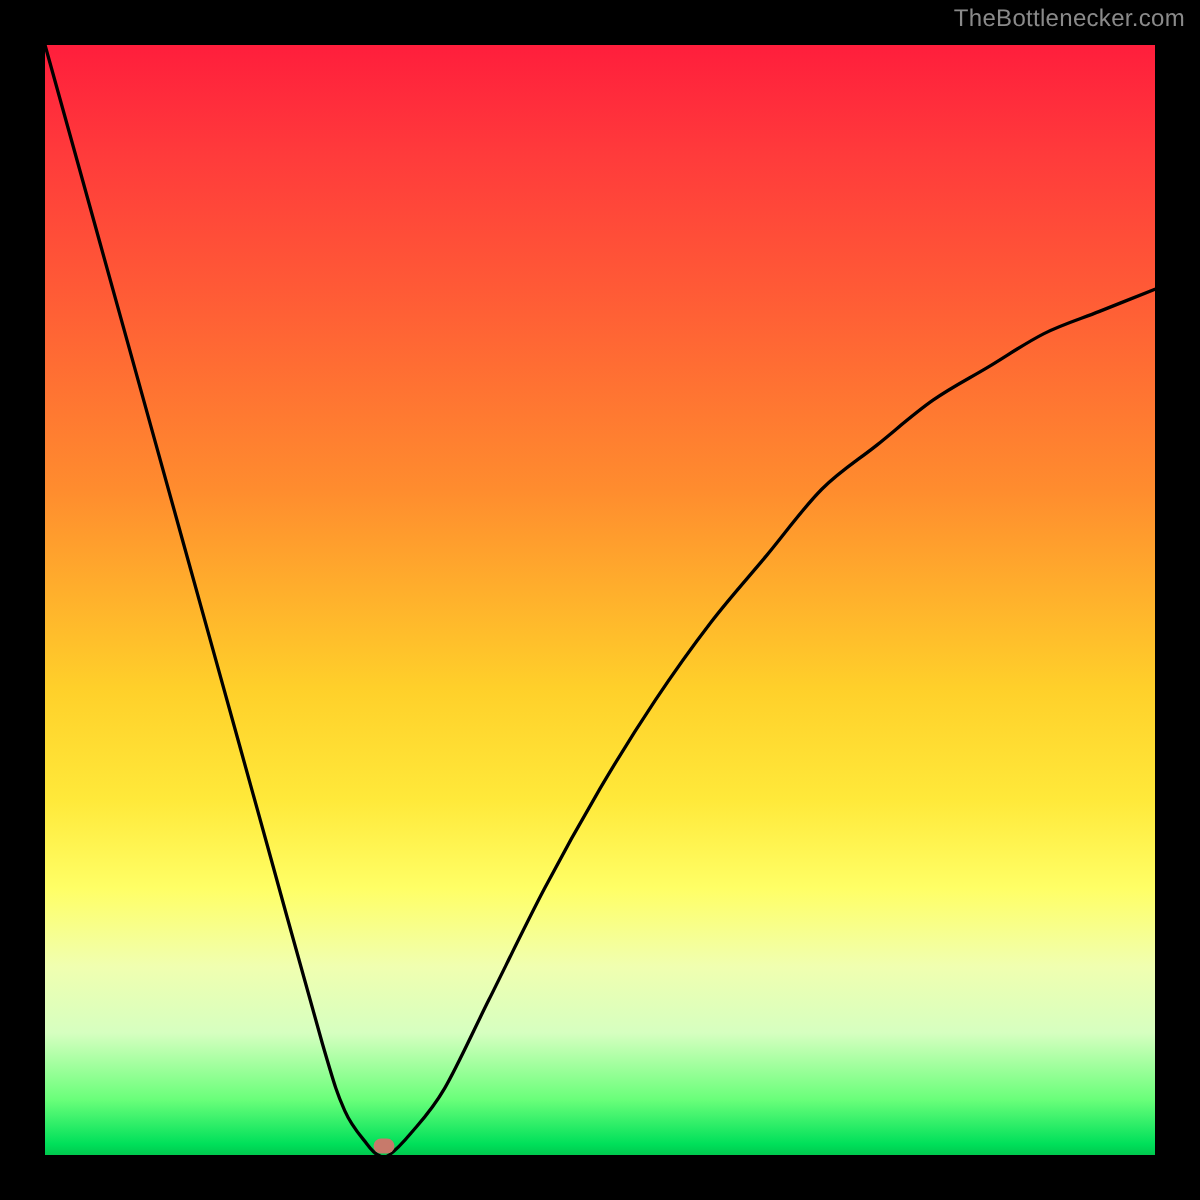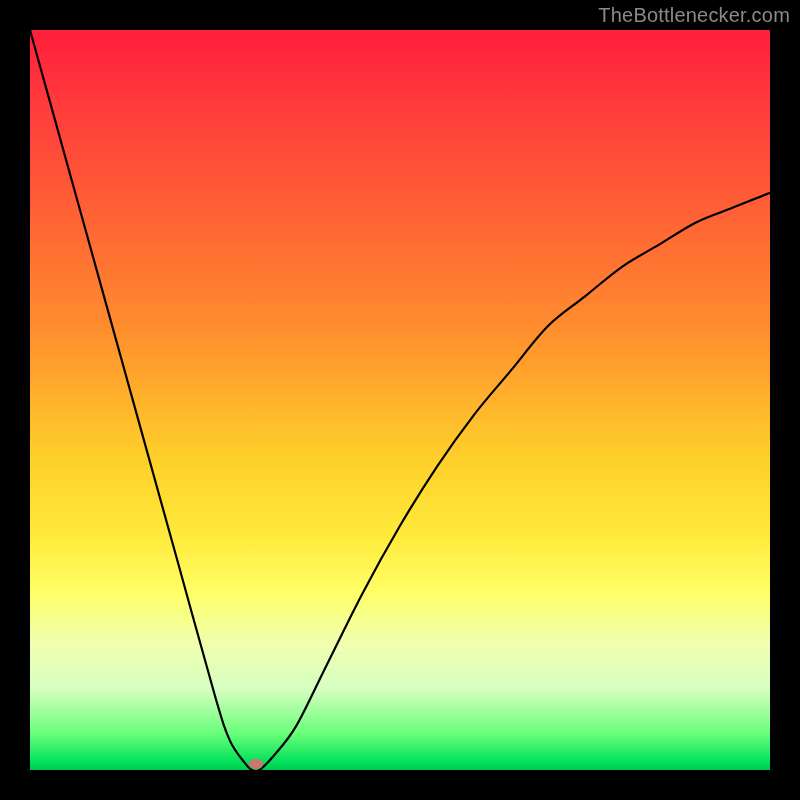--- a/index.html
+++ b/index.html
@@ -37,21 +37,21 @@
       #6aff7a 95%,
       #00e05a 99%,
       #00c84e 100%
     );
   }
   .watermark {
     position: absolute;
     top: 4px;
     right: 10px;
     color: #8a8a8a;
-    font-size: 20px;
+    font-size: 16px;
     letter-spacing: 0.2px;
     font-weight: 400;
     user-select: none;
   }
   svg.curve {
     position: absolute;
     left: 0;
     top: 0;
     width: 740px;
     height: 740px;

